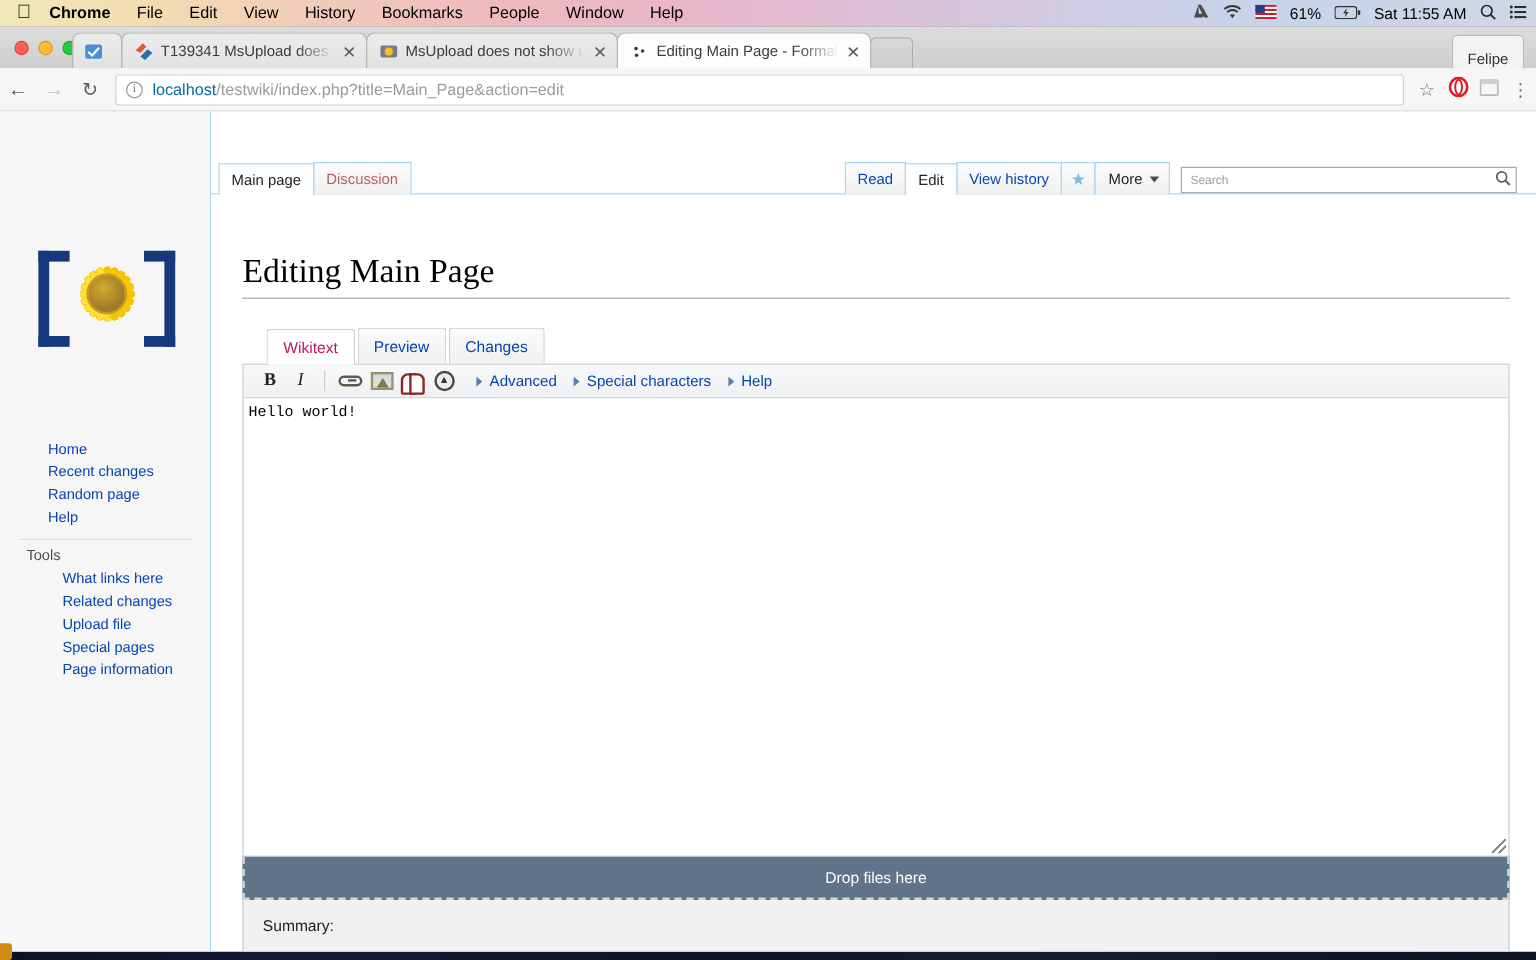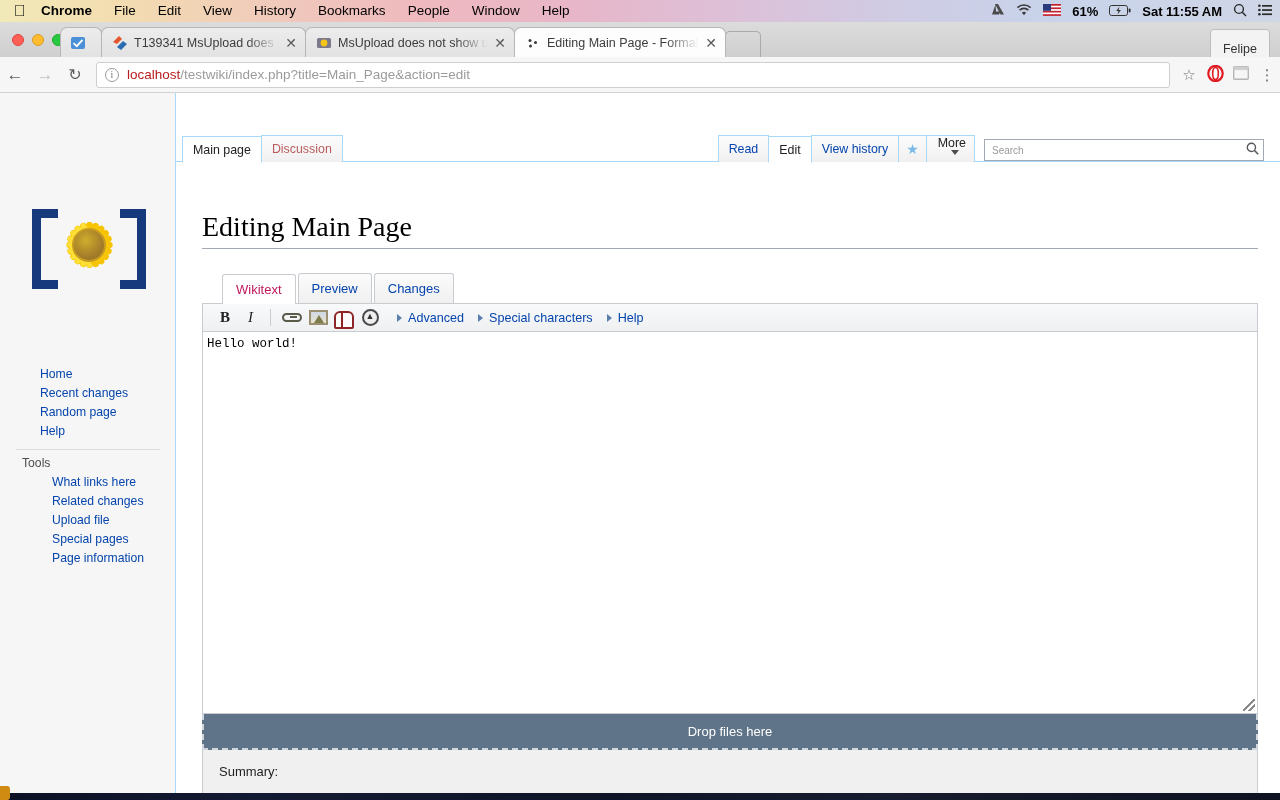--- a/index.html
+++ b/index.html
@@ -22,21 +22,21 @@
     z-index: 40;
   }
   #menubar .mb-left { display: flex; align-items: center; padding-left: 14px; }
   #menubar .mb-item { padding: 0 11px; white-space: nowrap; line-height: 22px; }
   #menubar .mb-item.bold { font-weight: bold; padding-left: 7px; }
   #menubar .apple { font-size: 16px; line-height: 20px; padding: 0 8px 0 0; }
   #menubar .mb-right {
     position: absolute; right: 8px; top: 0; height: 22px;
     display: flex; align-items: center; gap: 11px; font-size: 13px;
   }
-  .mb-ico { display: inline-block; font-weight: bold; }
+  .mb-ico { display: inline-block; }
 
   
   #chrome-win {
     position: absolute; top: 22px; left: 0; width: 1280px; height: 771px;
     background: #fff; overflow: hidden; z-index: 20;
   }
 
   
   #tabstrip {
     position: relative; height: 35px; width: 1280px;
@@ -92,21 +92,21 @@
     flex: 1 1 auto; height: 26px; margin: 0 6px 0 6px;
     background: #fff; border: 1px solid #cfcfcf; border-radius: 3px;
     display: flex; align-items: center; padding: 0 8px;
     font-size: 13.5px; color: #9b9b9b;
   }
   #urlbox .infoico {
     width: 14px; height: 14px; border: 1.4px solid #9a9a9a; border-radius: 50%;
     font-size: 10px; line-height: 11px; text-align: center; color: #7a7a7a;
     margin-right: 8px; font-family: "Liberation Serif", serif;
   }
-  #urlbox .host { color: #b91c1c; }
+  #urlbox .host { color: #0369a1; }
   .omni-ico { width: 26px; text-align: center; font-size: 15px; color: #6a6a6a; }
   .omni-ico.star { font-size: 15px; color: #777; }
 
   
   #page { position: relative; width: 1280px; height: 700px; background: #fff; overflow: hidden; }
 
   #personal {
     position: absolute; right: 10px; top: 6px;
     font-size: 12.3px; display: flex; align-items: center; gap: 11px;
   }
@@ -160,21 +160,21 @@
   .vtab {
     height: 27px; display: flex; align-items: center; padding: 0 10px;
     font-size: 12.4px; color: #0645ad;
     border: 1px solid #a7d7f9; border-bottom: none;
     background: linear-gradient(to bottom, #fcfcfc, #f0f0f0);
     margin-right: -1px; white-space: nowrap;
   }
   .vtab.selected { background: #fff; color: #222; border-bottom: 1px solid #fff; margin-bottom: -1px; }
   .vtab.new { color: #ba5c5c; }
   .vtab.icon-tab { padding: 0 7px; }
-  .vtab.more { padding: 0 8px 0 11px; color: #222; flex-direction: column; }
+  .vtab.more { padding: 0 8px 0 11px; color: #222; }
   .star-ico { color: #7cbbe8; font-size: 14px; }
   .caret-dn {
     display: inline-block; margin-left: 6px;
     border-left: 4px solid transparent; border-right: 4px solid transparent;
     border-top: 5px solid #4c4c4c;
   }
   #searchbox {
     position: absolute; right: 16px; bottom: 1px; width: 280px; height: 22px;
     border: 1px solid #a2a9b1; background: #fff;
     display: flex; align-items: center; padding: 0 4px 0 7px;

